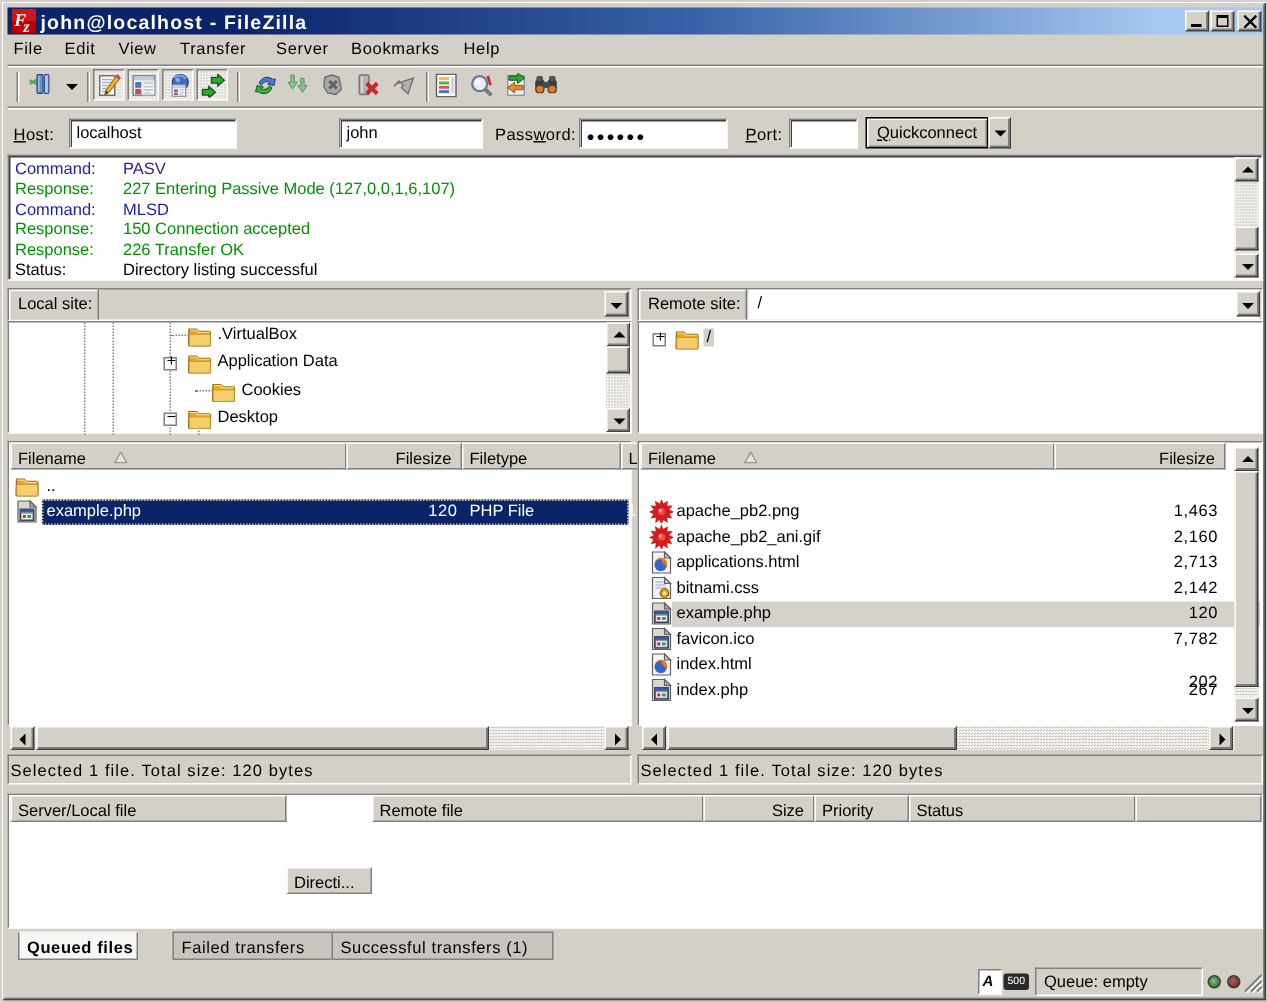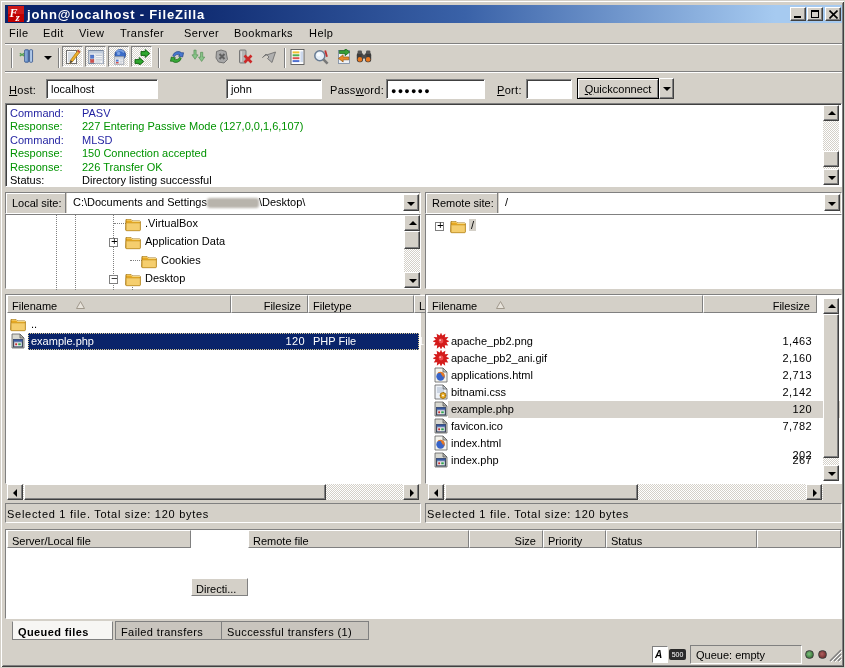--- a/index.html
+++ b/index.html
@@ -292,21 +292,20 @@
   <div class="sbbtn" style="left:822px; top:104px;">
       <div class="arr up"></div>
     </div>
   <div class="sbthumb" style="left:822px; top:150px; width:16px; height:16px;"></div>
   <div class="sbbtn" style="left:822px; top:168px;">
       <div class="arr dn"></div>
     </div>
 
   <div class="comborow" style="left:4px; width:416px;">
     <div class="combolabel" style="width:60px;">Local site:</div>
-    <div class="combowhite" style="left:61px; right:1px;">C:\Documents and Settings<span style="display:inline-block;width:52px;height:10px;background:#b8b4ac;border-radius:3px;filter:blur(1px);vertical-align:middle;"></span>\Desktop\</div>
     <div class="combobtn" style="right:1px;">
         <div class="arr dn" style="left:3px; top:7px;"></div>
       </div>
   </div>
 
   <div class="comborow" style="left:424px; width:417px;">
     <div class="combolabel" style="width:72px;">Remote site:</div>
     <div class="combowhite" style="left:73px; right:1px;">/</div>
     <div class="combobtn" style="right:1px;">
         <div class="arr dn" style="left:3px; top:7px;"></div>
@@ -500,21 +499,21 @@
   <div id="queuepanel" class="abs">
     <div class="hdrbtn" style="left:1px; width:184px;">Server/Local file</div>
     <div class="hdrbtn" style="left:185px; width:57px;margin-top:48px;">Directi...</div>
     <div class="hdrbtn" style="left:242px; width:221px;">Remote file</div>
     <div class="hdrbtn" style="left:463px; width:74px; text-align:right; padding-right:6px;">Size</div>
     <div class="hdrbtn" style="left:537px; width:63px;">Priority</div>
     <div class="hdrbtn" style="left:600px; width:151px;">Status</div>
     <div class="hdrbtn" style="left:751px; width:84px;"></div>
   </div>
 
-  <div class="tab active" style="left:11px; width:101px;">Queued files</div>
+  <div class="tab active" style="left:11px; width:80px;">Queued files</div>
   <div class="tab" style="left:114px; width:108px;">Failed transfers</div>
   <div class="tab" style="left:220px; width:148px;">Successful transfers (1)</div>
 
   <div id="statusbar" class="abs">
     <div class="abs sunkenthin" style="left:647px; top:5px; width:16px; height:17px; background:#fff;">
       <div class="abs" style="left:2px; top:2px; font-size:10px; font-weight:bold; font-style:italic;">A</div>
     </div>
     <div class="abs" style="left:664px; top:8px; width:17px; height:11px; background:#2a2a2a; border-radius:2px; color:#fff; font-size:7px; text-align:center; line-height:11px;">500</div>
     <div class="abs sunkenthin" style="left:685px; top:4px; width:112px; height:19px; padding:3px 0 0 5px;">Queue: empty</div>
     <div class="abs" style="left:800px; top:9px; width:9px; height:9px; border-radius:50%; background:radial-gradient(circle at 3px 3px, #80c080, #1e5c1e); border:1px solid #3c3c3c;"></div>

